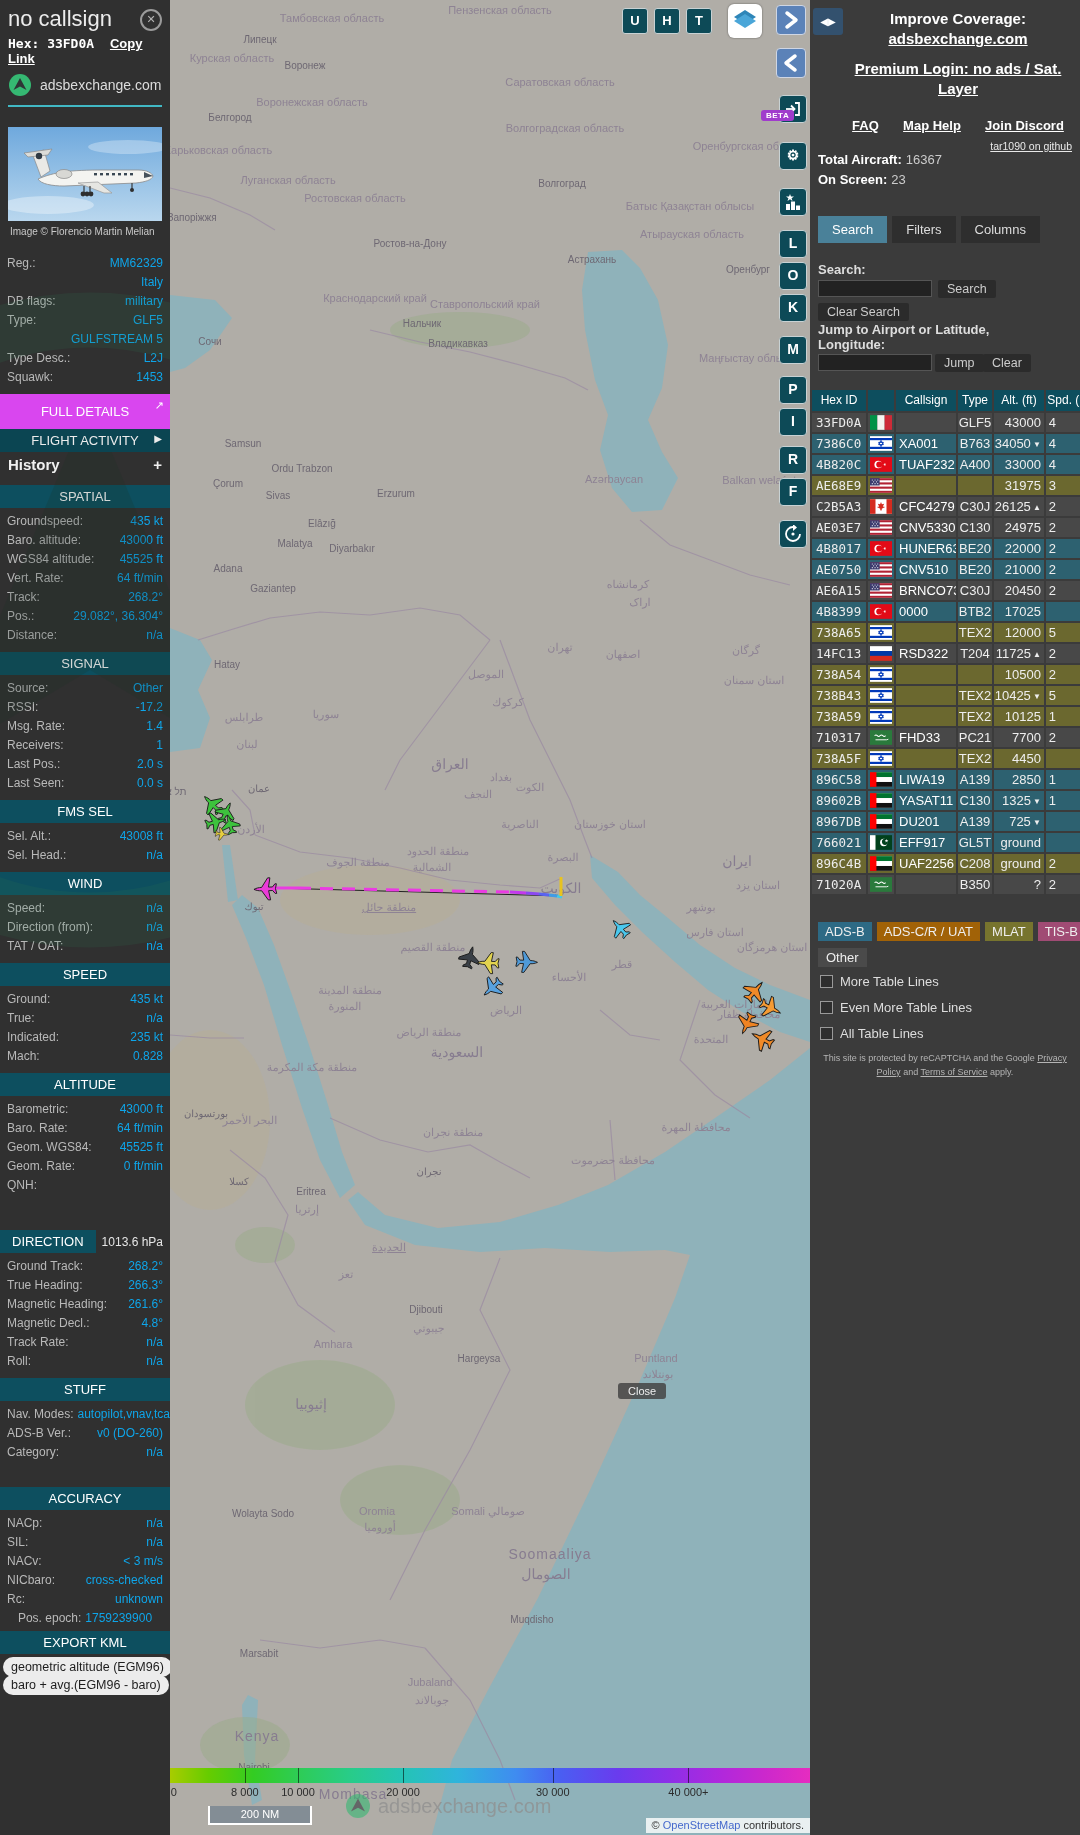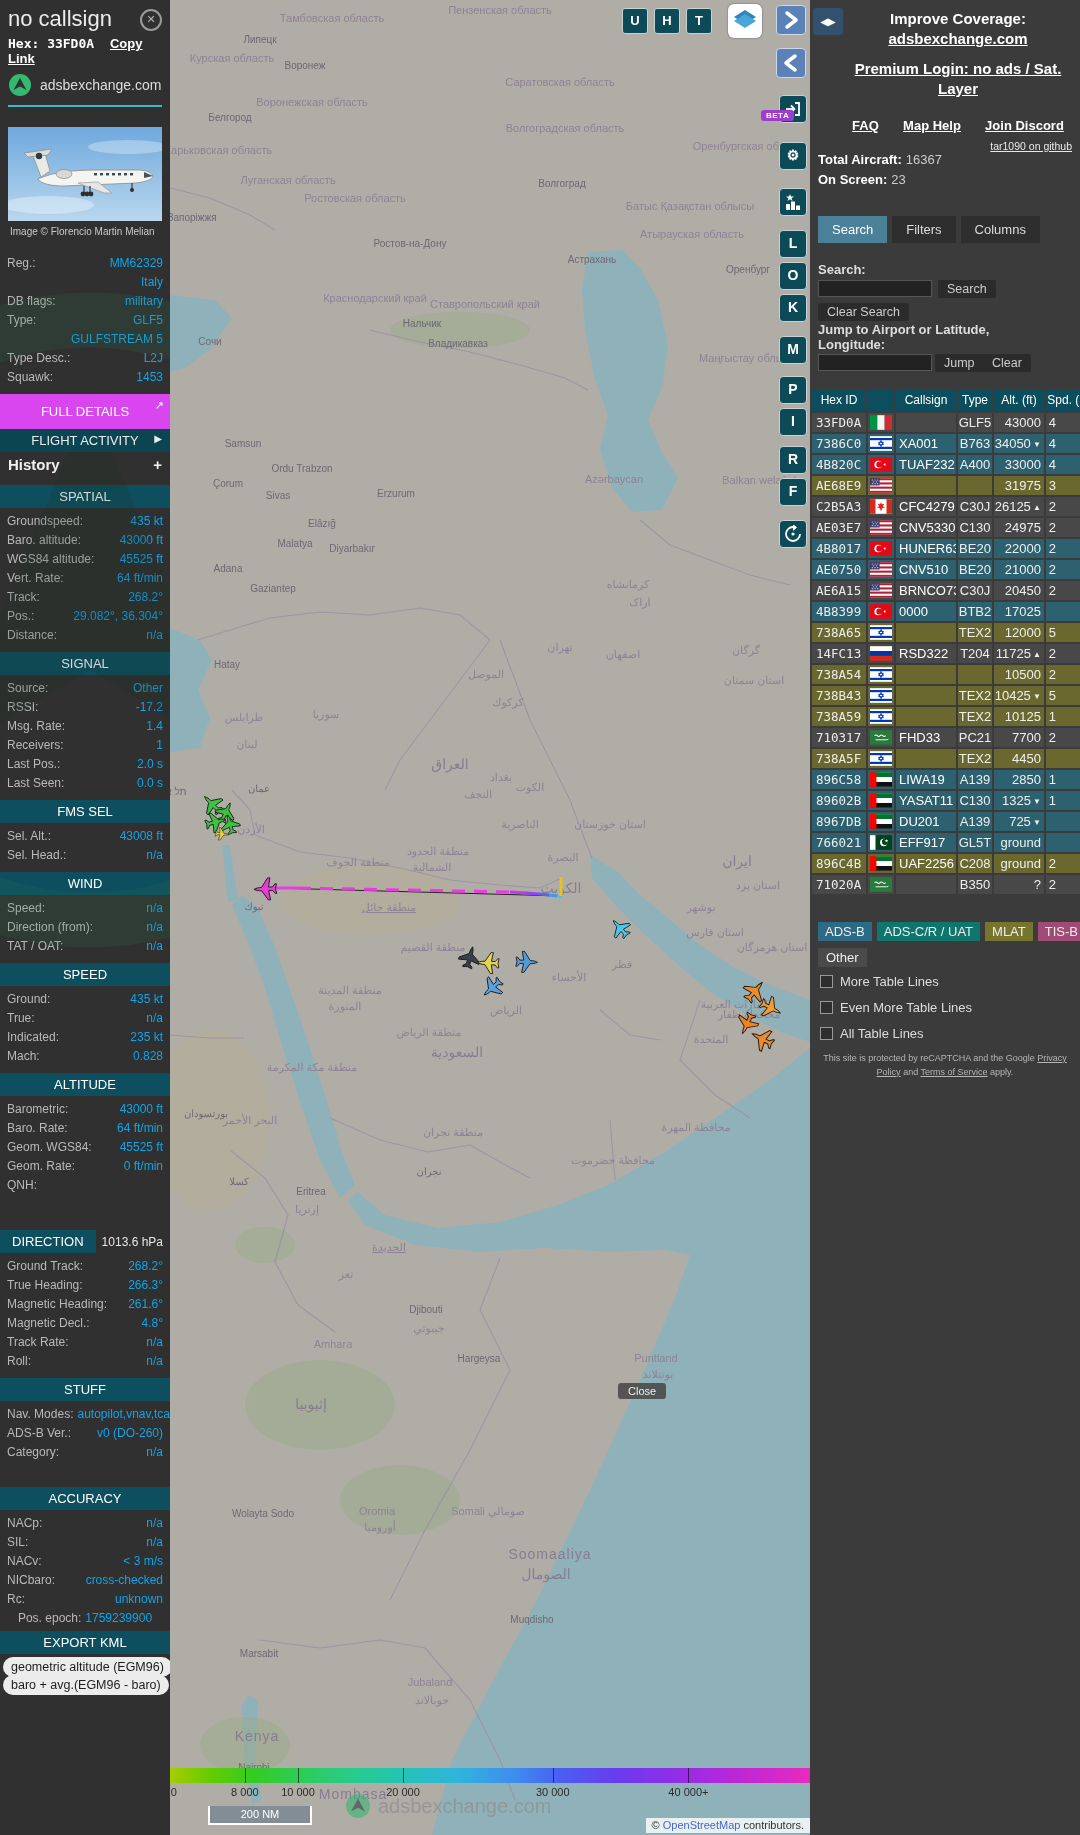--- a/index.html
+++ b/index.html
@@ -1126,21 +1126,21 @@
           </div>
           <div class="c-cs"></div>
           <div class="c-type">B350</div>
           <div class="c-alt">?</div>
           <div class="c-spd">2</div>
         </div>
       </div>
 
     <div id="rp-chips">
         <div class="chip" style="background: rgb(45, 106, 133);">ADS-B</div>
-        <div class="chip" style="background: #0f766e;">ADS-C/R / UAT</div>
+        <div class="chip" style="background: #a16207;">ADS-C/R / UAT</div>
         <div class="chip" style="background: rgb(119, 116, 46);">MLAT</div>
         <div class="chip" style="background: rgb(160, 75, 116);">TIS-B</div>
       </div>
     <div id="chip-other" class="chip">Other</div>
     <div id="rp-checkboxes">
         <div class="cb-row" style="top: 974px; justify-content: center;">
           <span class="cb"></span>
           <span>More Table Lines</span>
         </div>
         <div class="cb-row" style="top: 1000px;">

